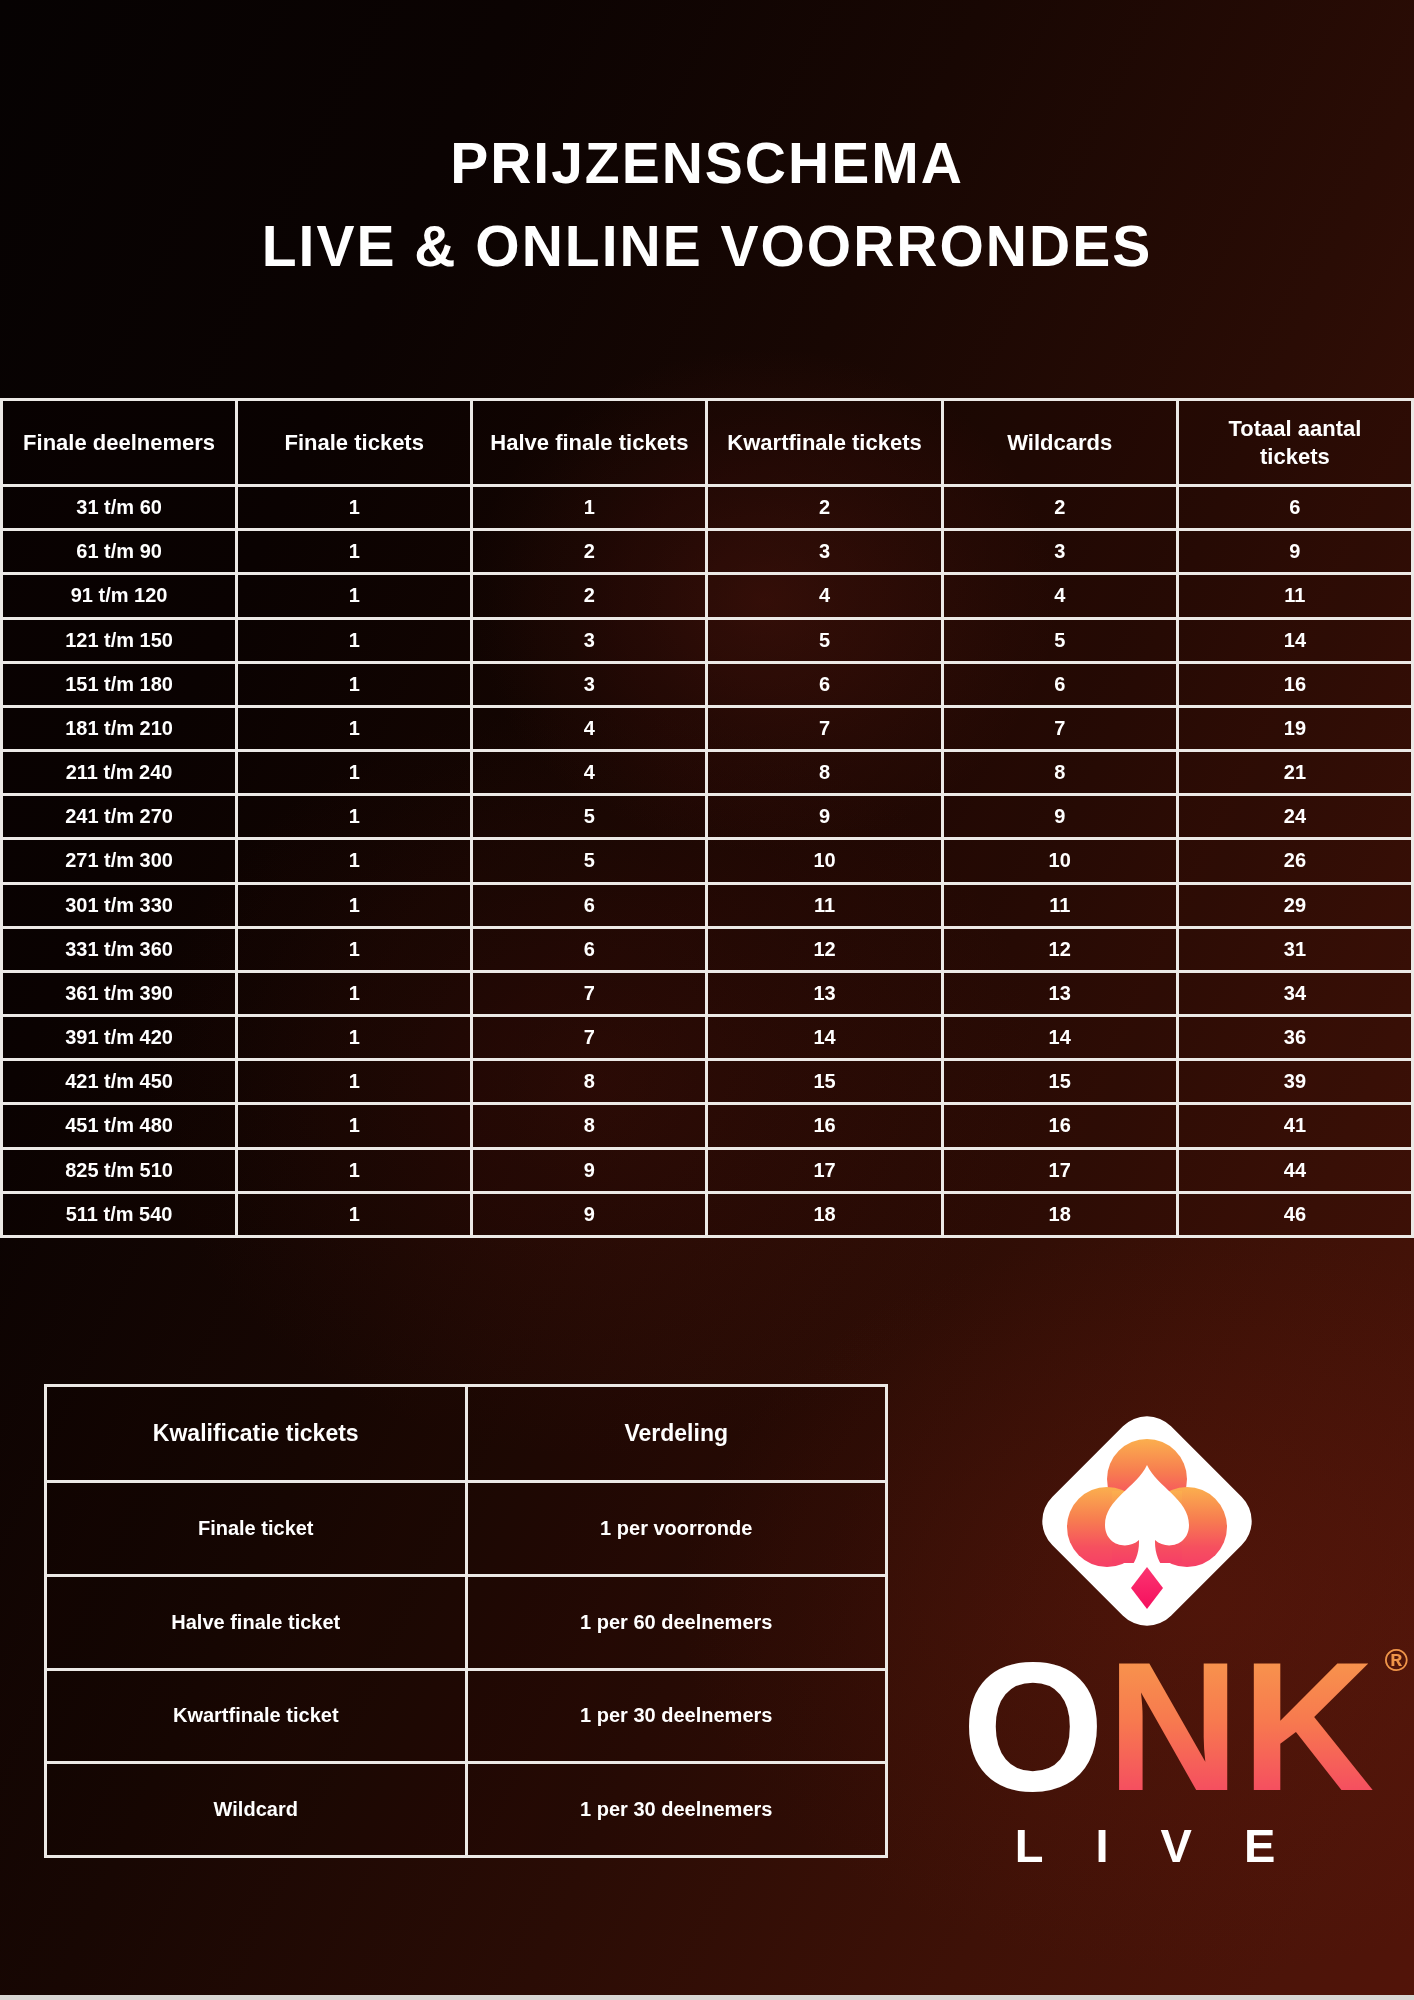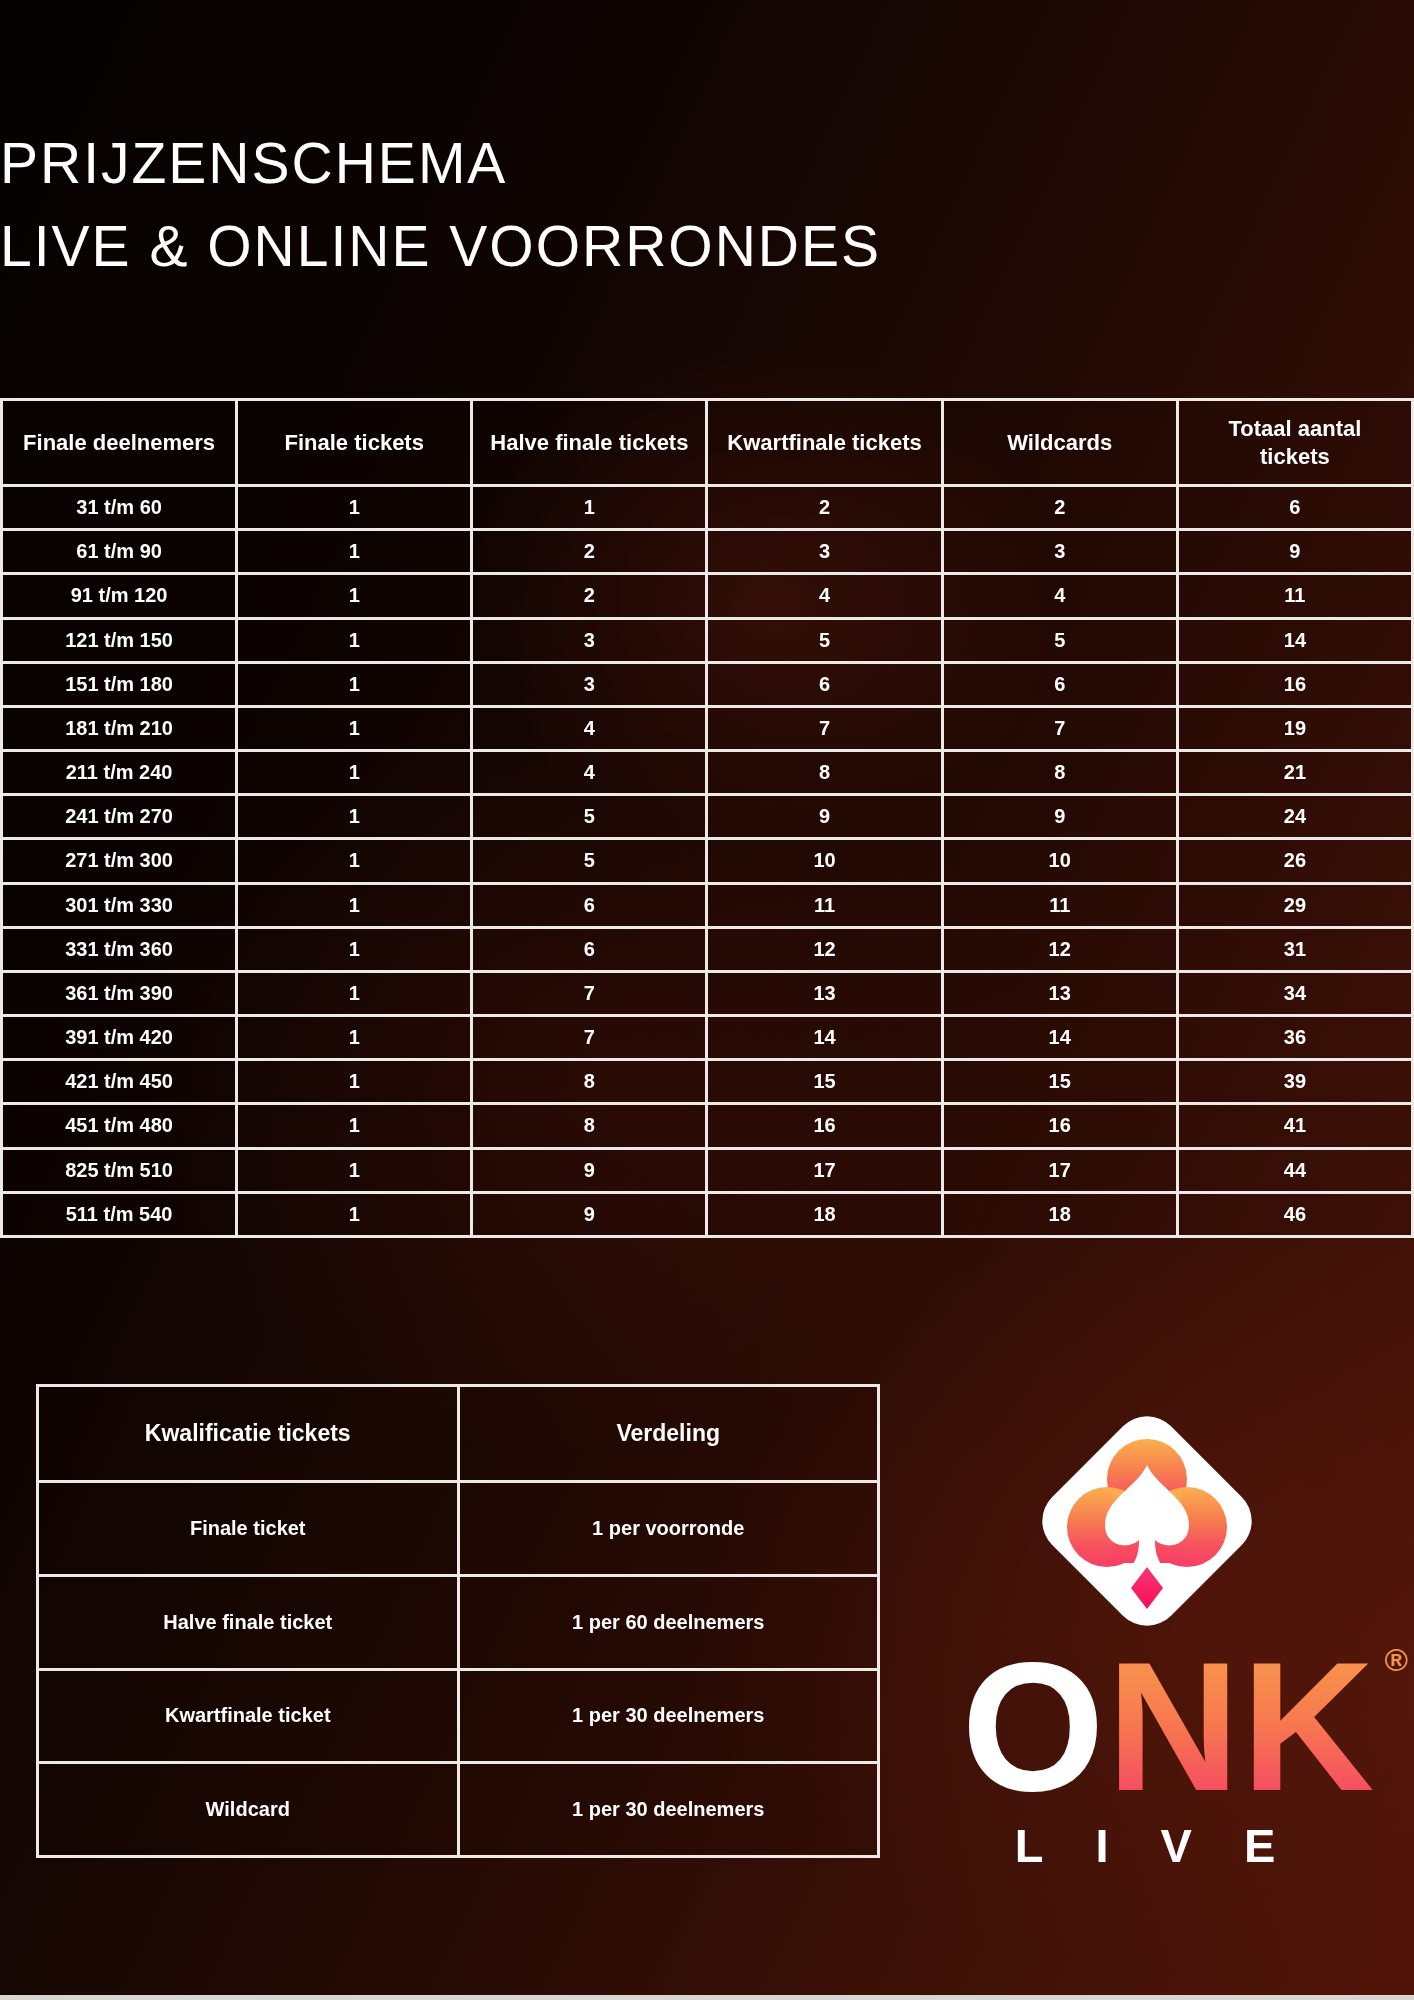--- a/index.html
+++ b/index.html
@@ -10,41 +10,41 @@
     font-family:"Liberation Sans",sans-serif;
     background:
       radial-gradient(ellipse 420px 360px at 54% 30%, rgba(128,36,22,0.30) 0%, rgba(128,36,22,0) 70%),
       radial-gradient(ellipse 640px 540px at 42% 54%, rgba(110,28,16,0.22) 0%, rgba(110,28,16,0) 70%),
       radial-gradient(ellipse 700px 500px at 85% 80%, rgba(120,30,16,0.25) 0%, rgba(120,30,16,0) 75%),
       linear-gradient(115deg, #060202 0%, #0b0302 22%, #180703 42%, #2a0c05 62%, #3e1107 80%, #4c1409 94%, #521409 100%);
   }
   
   .title{
     position:absolute;top:122px;left:0;width:100%;
-    color:#ffffff;font-weight:400;
+    text-align:center;color:#ffffff;font-weight:700;
     font-size:57px;letter-spacing:2px;line-height:83px;
   }
   
   table{border-collapse:collapse;table-layout:fixed;color:#ffffff;}
   th,td{
     border:3px solid #ece9e6;
     text-align:center;vertical-align:middle;
     font-weight:700;
     background:rgba(5,1,0,0.10);
   }
   .prize-table{
     position:absolute;top:398px;left:0;
     width:1414px;height:840px;
   }
   .prize-table thead tr{height:86px;}
   .prize-table th{font-size:22px;line-height:1.25;padding:0 14px;}
   .prize-table td{font-size:20px;padding:0;}
   
   .qual-table{
-    position:absolute;top:1384px;left:36px;
+    position:absolute;top:1384px;left:44px;
     width:844px;height:474px;
   }
   .qual-table thead tr{height:96px;}
   .qual-table th{font-size:23px;}
   .qual-table td{font-size:20px;}
   
   .logo-icon{position:absolute;left:1017px;top:1391px;width:260px;height:260px;}
   .brand{
     position:absolute;top:1634px;left:880px;width:530px;
     text-align:right;font-weight:700;font-size:184px;line-height:1;

